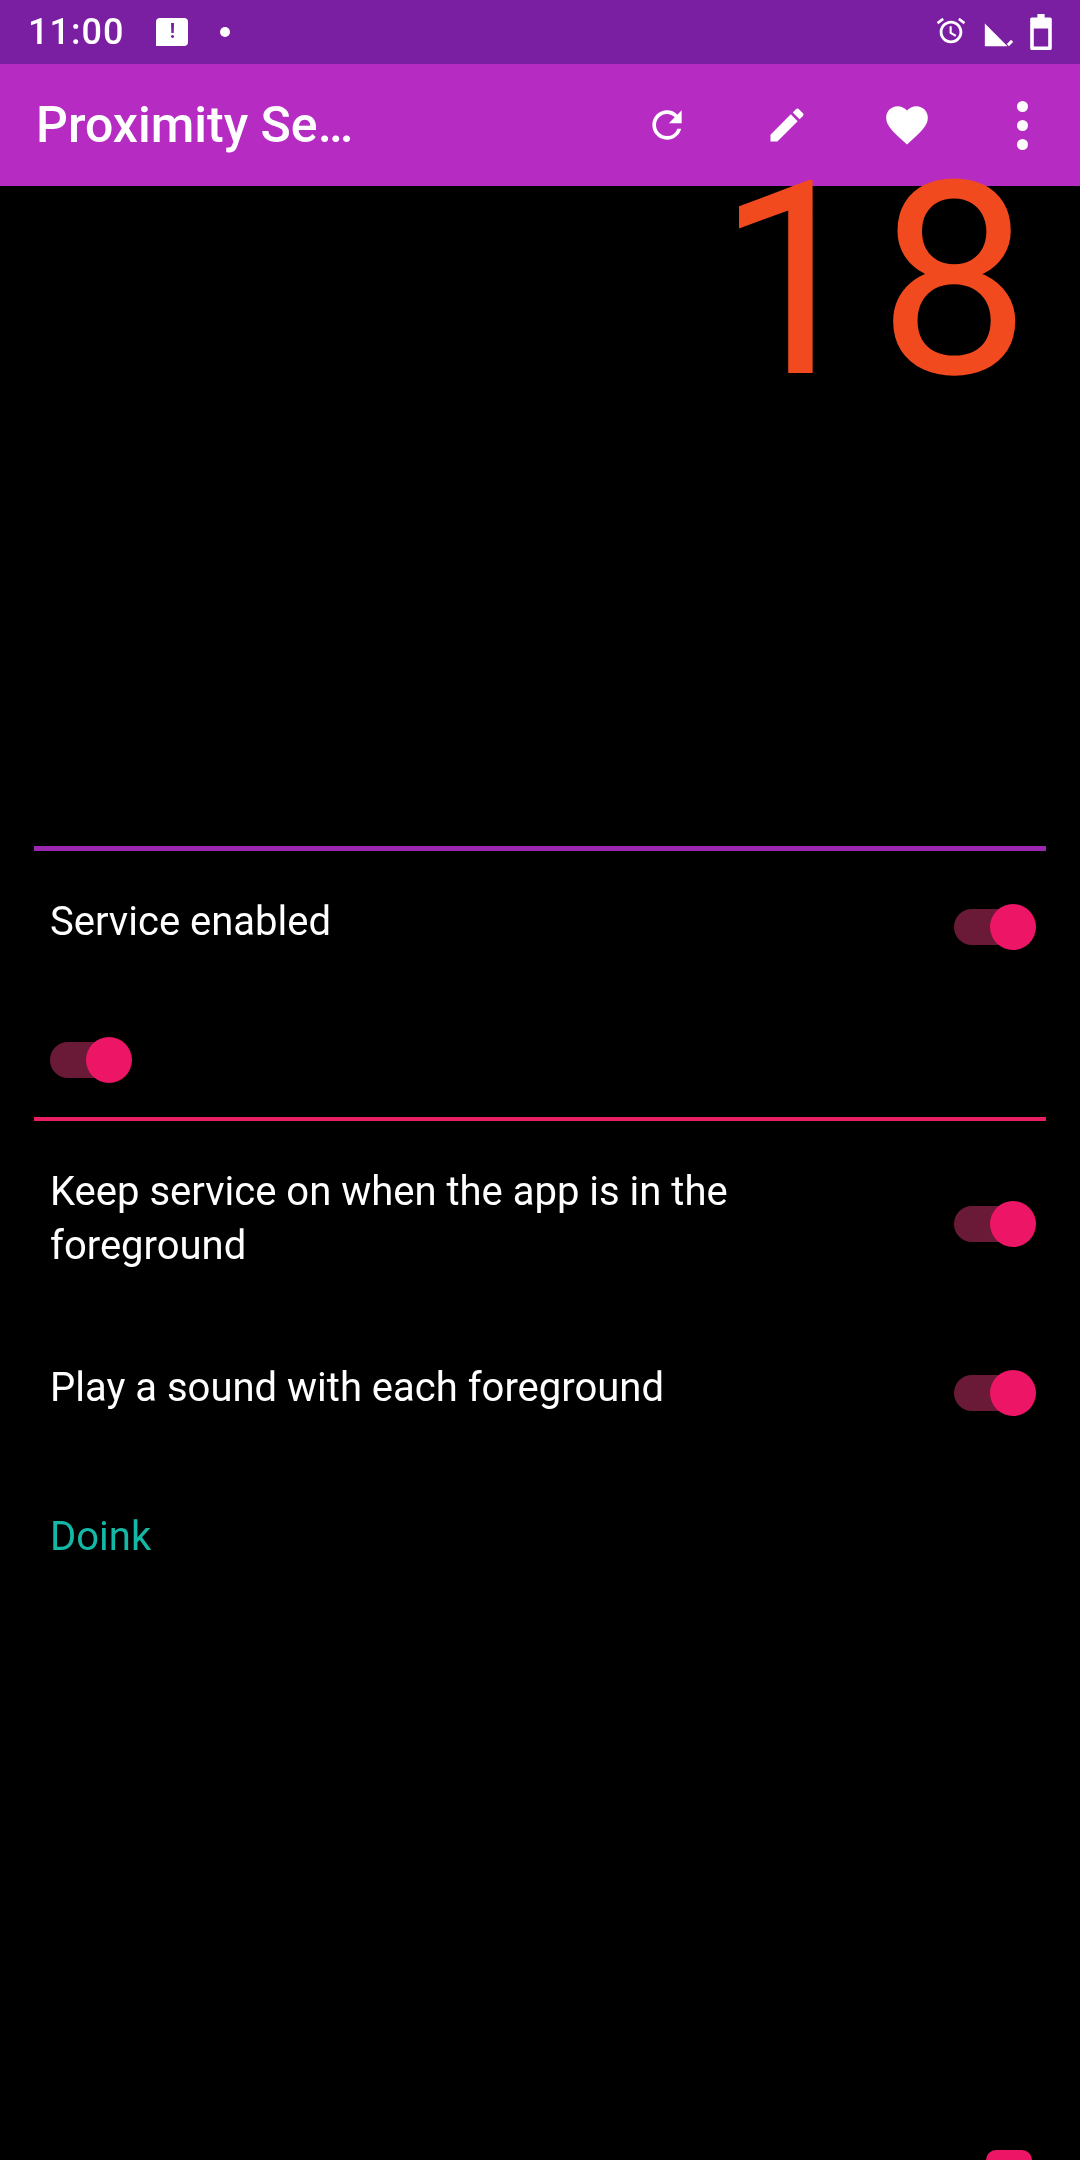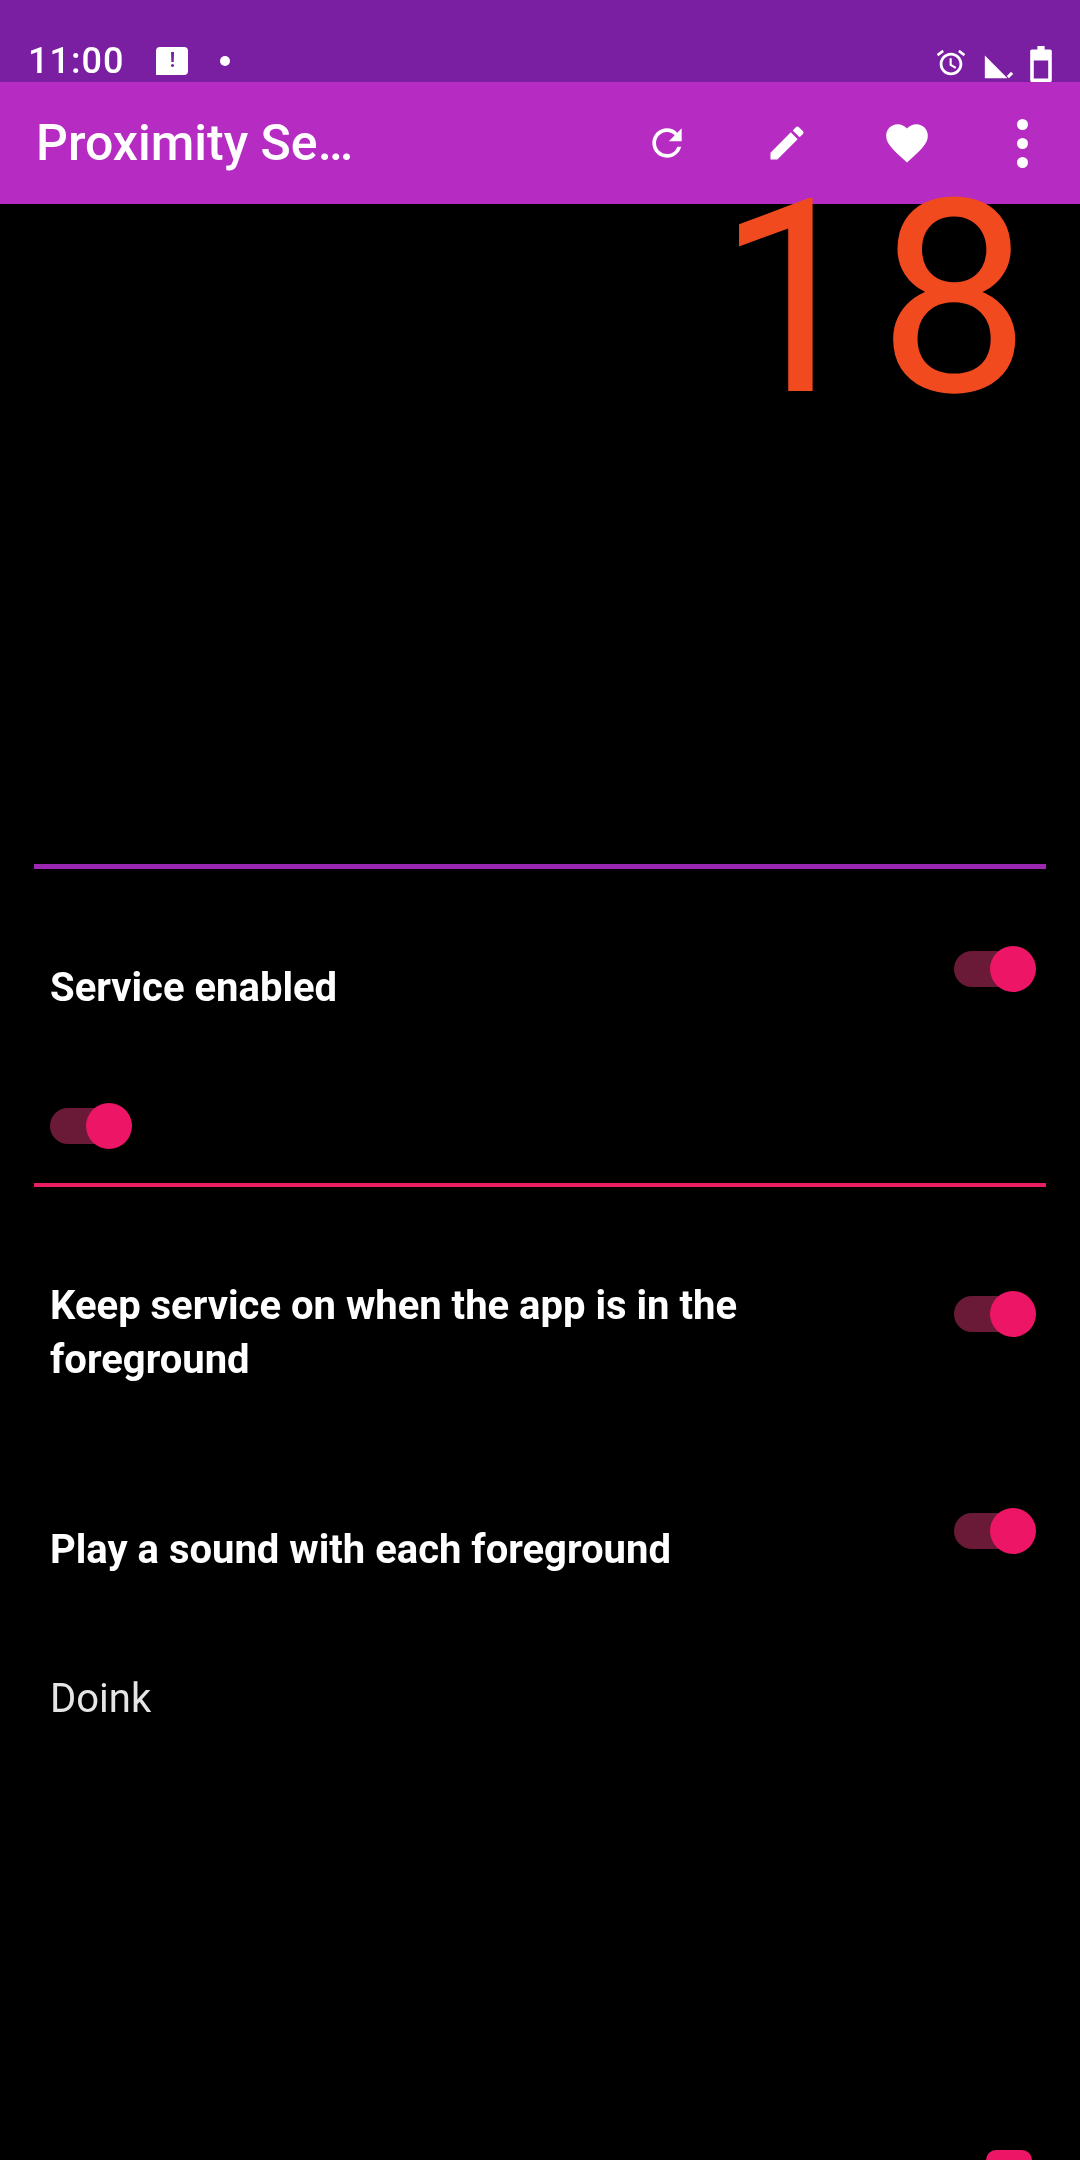--- a/index.html
+++ b/index.html
@@ -1,22 +1,22 @@
 <!DOCTYPE html>
 <html><head>
 <meta charset="utf-8">
 <style>
   * { margin: 0; padding: 0; box-sizing: border-box; }
   html, body { width: 1080px; height: 2160px; background: #000; font-family: Roboto, "Segoe UI", Arial, sans-serif; overflow: hidden; }
 
   .status-bar {
-    height: 82px;
+    height: 64px;
     background: #7b1fa2;
     display: flex;
-    align-items: flex-end;
+    align-items: center;
     padding: 0 28px;
     color: #fff;
   }
   .status-left { display: flex; align-items: center; gap: 32px; }
   .status-time { font-size: 36px; font-weight: 500; letter-spacing: 1px; }
   .status-msg-icon { width: 32px; height: 28px; background: #fff; border-radius: 4px 4px 4px 0; position: relative; }
   .status-msg-icon::after { content: "!"; position: absolute; top: 0; left: 0; width: 100%; text-align: center; font-size: 20px; color: #7b1fa2; font-weight: bold; line-height: 26px; }
   .status-dot { width: 10px; height: 10px; background: #fff; border-radius: 50%; }
   .status-right { margin-left: auto; display: flex; align-items: center; gap: 14px; }
   .status-icon-svg { fill: #fff; }
@@ -66,25 +66,24 @@
 
   .setting-row {
     display: flex;
     align-items: center;
     padding: 44px 50px 44px 50px;
     min-height: 120px;
   }
   .setting-label {
     color: #fff;
     font-size: 40px;
-    font-weight: 700;
+    font-weight: 400;
     flex: 1;
     padding-right: 30px;
     line-height: 1.35;
-    margin-top: 48px;
   }
 
   .switch {
     width: 76px;
     height: 36px;
     position: relative;
     flex-shrink: 0;
   }
   .switch-track {
     position: absolute;
@@ -100,21 +99,21 @@
     width: 46px;
     height: 46px;
     background: #ed1566;
     border-radius: 50%;
     right: -6px;
     top: 0;
   }
 
   .sound-row { padding: 34px 50px 0 50px; }
   .sound-label {
-    color: #e5e5e5;
+    color: #14b8a6;
     font-size: 40px;
     font-weight: 400;
   }
 
   .bottom-partial {
     position: absolute;
     bottom: 0;
     right: 48px;
     width: 46px;
     height: 10px;

